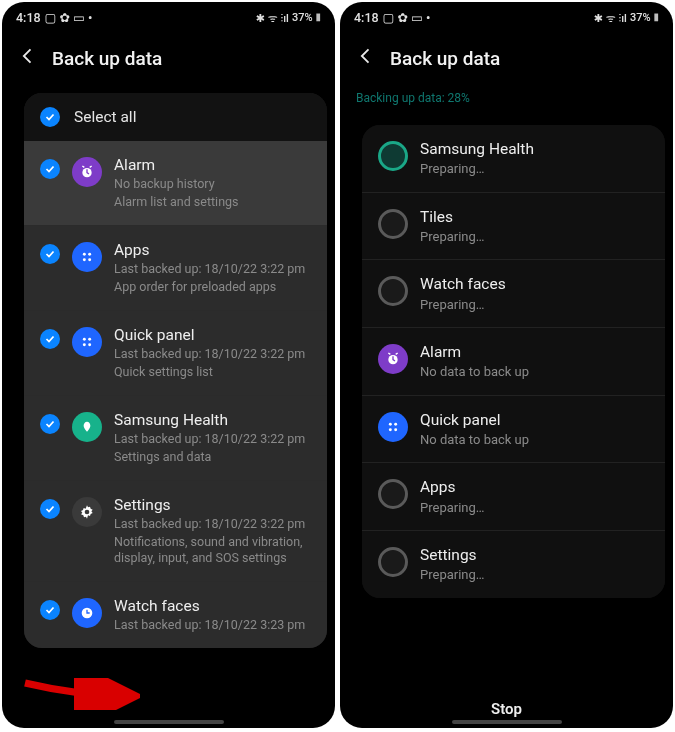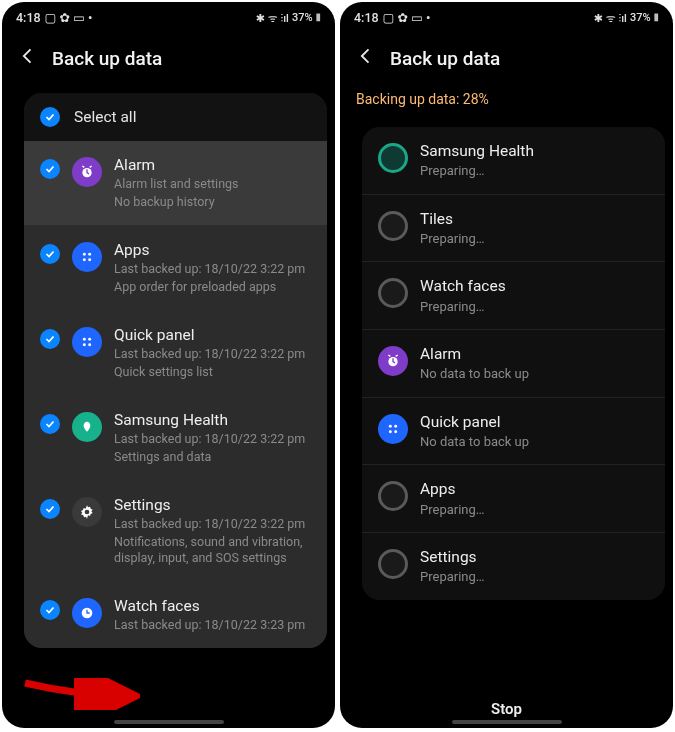--- a/index.html
+++ b/index.html
@@ -39,22 +39,22 @@
   .si { font-size: 10px; line-height:1; opacity:.85;}
   .header {
     display: flex;
     align-items: center;
     gap: 14px;
     padding: 14px 14px 14px 16px;
   }
   .back-arrow { font-size: 20px; color: #e8e8e8; }
   .header-title { font-size: 19px; font-weight: 500; color: #f2f2f2; }
   .progress-text {
-    font-size: 14px;
-    color: #fdba74;
+    font-size: 12px;
+    color: #0f766e;
     padding: 6px 16px 12px 16px;
   }
   .list-container {
     margin: 8px 8px 0 22px;
     background: #1b1b1b;
     border-radius: 18px;
     overflow: hidden;
   }
   .phone-right .list-container { background: #101010; }
   .select-all {
@@ -172,22 +172,22 @@
     </span>
     <span class="app-icon ic-purple">
             <svg viewBox="0 0 24 24" fill="#fff">
               <circle cx="12" cy="13" r="7" fill="#fff"></circle>
               <path d="M12 8v5l3 2" stroke="#7e3cc8" stroke-width="2" fill="none"></path>
               <path d="M5 3l3 2M19 3l-3 2" stroke="#fff" stroke-width="2"></path>
             </svg>
           </span>
     <div class="row-text">
       <div class="row-title">Alarm</div>
+      <div class="row-sub">No backup history</div>
       <div class="row-sub">Alarm list and settings</div>
-      <div class="row-sub">No backup history</div>
     </div>
         </div>
         <div class="row">
     <span class="check">
       <svg viewBox="0 0 24 24" fill="none" stroke="#fff" stroke-width="3.5">
               <polyline points="5 12 10 17 19 7"></polyline>
             </svg>
     </span>
     <span class="app-icon ic-blue">
             <svg viewBox="0 0 24 24" fill="#fff">

